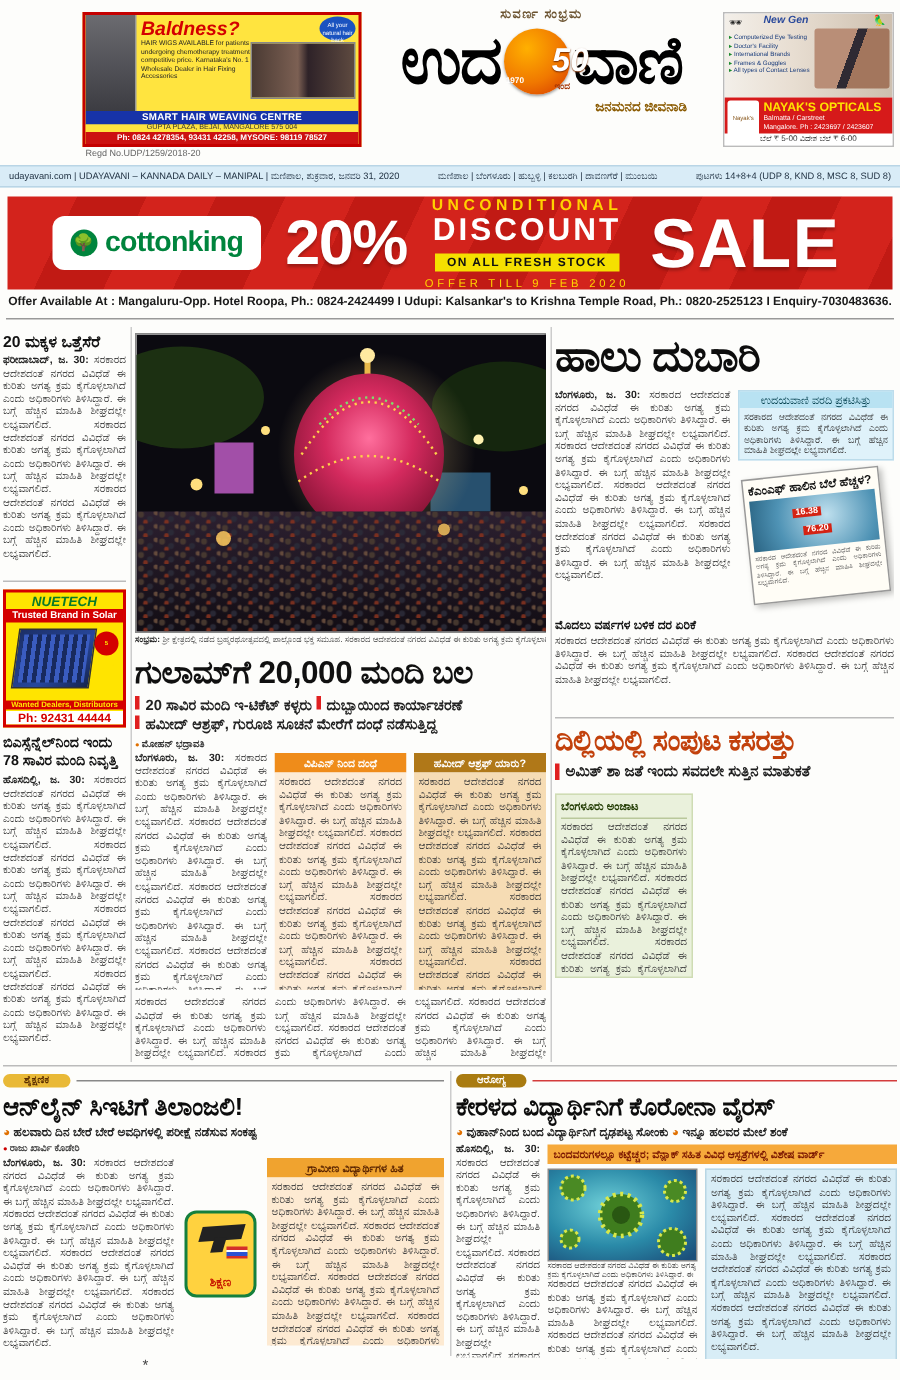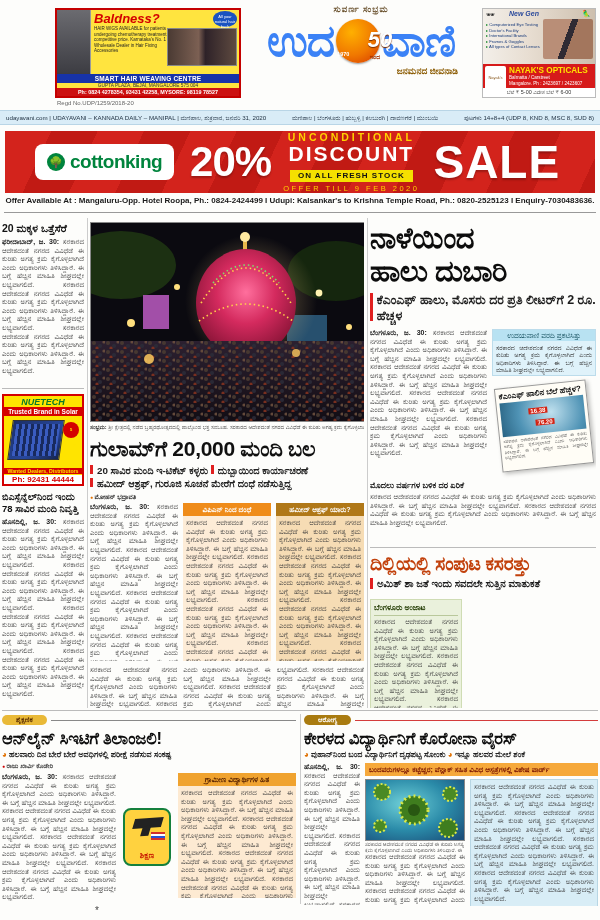--- a/index.html
+++ b/index.html
@@ -15,21 +15,21 @@
   .bald-badge { position:absolute; right:2px; top:1px; width:24px; height:16px; background:#1a53c0; border-radius:50%; color:#fff; font-size:4px; text-align:center; line-height:5px; padding-top:3px; }
   .bald-smalltext { font-size:4.5px; color:#222; line-height:5.5px; width:60%; }
   .bald-faces { position:absolute; right:2px; top:18px; width:70px; height:38px; background:linear-gradient(90deg,#4a3a33,#7c6053 45%,#2e2228 55%,#5e4a40); border:1px solid #888; }
   .bald-blue { background:#1733a8; color:#fff; font-size:6.5px; font-weight:bold; text-align:center; padding:1px 0; letter-spacing:.2px; }
   .bald-addr { background:#ffe43f; color:#333; font-size:4.8px; text-align:center; }
   .bald-red { background:#cc1111; color:#fff; font-size:5.4px; font-weight:bold; text-align:center; padding:1px 0; }
 
   .masthead { position:absolute; left:246px; top:4px; width:230px; text-align:center; }
   .mh-top { font-size:8.5px; color:#6b5330; font-weight:bold; letter-spacing:1px; }
   .mh-title { display:flex; align-items:center; justify-content:center; margin-top:2px; }
-  .mh-word { font-size:44px; font-weight:800; color:#3b82f6; line-height:48px; letter-spacing:-1px; }
+  .mh-word { font-size:44px; font-weight:800; color:#000000; line-height:48px; letter-spacing:-1px; }
   .mh-logo { position:relative; width:44px; height:44px; margin:0 2px; flex:0 0 auto; }
   .mh-circle { position:absolute; inset:0; border-radius:50%; background:radial-gradient(circle at 35% 30%, #ffb000, #f07800 55%, #d43500); box-shadow:0 1px 2px rgba(0,0,0,.4); }
   .mh-50 { position:absolute; width:100%; top:8px; text-align:center; color:#fff; font-size:22px; font-weight:800; font-style:italic; text-shadow:0 1px 1px #7a2d00; }
   .mh-1970 { position:absolute; left:1px; bottom:6px; font-size:5.5px; color:#fff; font-weight:bold; }
   .mh-inda { position:absolute; right:0; bottom:2px; font-size:6px; color:#a33200; font-weight:bold; }
   .mh-bottom { font-size:9px; color:#8a5a00; font-weight:bold; margin-top:1px; text-align:right; padding-right:18px; }
 
   .ad-opticals { position:absolute; left:482px; top:8px; width:114px; height:90px; border:1px solid #bbb; display:flex; flex-direction:column; overflow:hidden; background:#fff; }
   .opt-top { flex:1; position:relative; background:linear-gradient(90deg,#f3efe9 0%,#e8ded2 40%,#cdbfae 100%); }
   .opt-script { position:absolute; left:26px; top:1px; font-size:7px; color:#2b4a9b; font-style:italic; font-weight:bold; }
@@ -360,26 +360,21 @@
       <div class="g-box">
         <div class="g-box2-head">ಹಮೀದ್ ಆಶ್ರಫ್ ಯಾರು?</div>
         <div class="g-box2-body body">ಸರಕಾರದ ಆದೇಶದಂತೆ ನಗರದ ವಿವಿಧೆಡೆ ಈ ಕುರಿತು ಅಗತ್ಯ ಕ್ರಮ ಕೈಗೊಳ್ಳಲಾಗಿದೆ ಎಂದು ಅಧಿಕಾರಿಗಳು ತಿಳಿಸಿದ್ದಾರೆ. ಈ ಬಗ್ಗೆ ಹೆಚ್ಚಿನ ಮಾಹಿತಿ ಶೀಘ್ರದಲ್ಲೇ ಲಭ್ಯವಾಗಲಿದೆ. ಸರಕಾರದ ಆದೇಶದಂತೆ ನಗರದ ವಿವಿಧೆಡೆ ಈ ಕುರಿತು ಅಗತ್ಯ ಕ್ರಮ ಕೈಗೊಳ್ಳಲಾಗಿದೆ ಎಂದು ಅಧಿಕಾರಿಗಳು ತಿಳಿಸಿದ್ದಾರೆ. ಈ ಬಗ್ಗೆ ಹೆಚ್ಚಿನ ಮಾಹಿತಿ ಶೀಘ್ರದಲ್ಲೇ ಲಭ್ಯವಾಗಲಿದೆ. ಸರಕಾರದ ಆದೇಶದಂತೆ ನಗರದ ವಿವಿಧೆಡೆ ಈ ಕುರಿತು ಅಗತ್ಯ ಕ್ರಮ ಕೈಗೊಳ್ಳಲಾಗಿದೆ ಎಂದು ಅಧಿಕಾರಿಗಳು ತಿಳಿಸಿದ್ದಾರೆ. ಈ ಬಗ್ಗೆ ಹೆಚ್ಚಿನ ಮಾಹಿತಿ ಶೀಘ್ರದಲ್ಲೇ ಲಭ್ಯವಾಗಲಿದೆ. ಸರಕಾರದ ಆದೇಶದಂತೆ ನಗರದ ವಿವಿಧೆಡೆ ಈ ಕುರಿತು ಅಗತ್ಯ ಕ್ರಮ ಕೈಗೊಳ್ಳಲಾಗಿದೆ ಎಂದು ಅಧಿಕಾರಿಗಳು ತಿಳಿಸಿದ್ದಾರೆ. ಈ ಬಗ್ಗೆ ಹೆಚ್ಚಿನ ಮಾಹಿತಿ ಶೀಘ್ರದಲ್ಲೇ ಲಭ್ಯವಾಗಲಿದೆ. </div>
       </div>
     </div>
     <div class="g-cols body">ಸರಕಾರದ ಆದೇಶದಂತೆ ನಗರದ ವಿವಿಧೆಡೆ ಈ ಕುರಿತು ಅಗತ್ಯ ಕ್ರಮ ಕೈಗೊಳ್ಳಲಾಗಿದೆ ಎಂದು ಅಧಿಕಾರಿಗಳು ತಿಳಿಸಿದ್ದಾರೆ. ಈ ಬಗ್ಗೆ ಹೆಚ್ಚಿನ ಮಾಹಿತಿ ಶೀಘ್ರದಲ್ಲೇ ಲಭ್ಯವಾಗಲಿದೆ. ಸರಕಾರದ ಆದೇಶದಂತೆ ನಗರದ ವಿವಿಧೆಡೆ ಈ ಕುರಿತು ಅಗತ್ಯ ಕ್ರಮ ಕೈಗೊಳ್ಳಲಾಗಿದೆ ಎಂದು ಅಧಿಕಾರಿಗಳು ತಿಳಿಸಿದ್ದಾರೆ. ಈ ಬಗ್ಗೆ ಹೆಚ್ಚಿನ ಮಾಹಿತಿ ಶೀಘ್ರದಲ್ಲೇ ಲಭ್ಯವಾಗಲಿದೆ. ಸರಕಾರದ ಆದೇಶದಂತೆ ನಗರದ ವಿವಿಧೆಡೆ ಈ ಕುರಿತು ಅಗತ್ಯ ಕ್ರಮ ಕೈಗೊಳ್ಳಲಾಗಿದೆ ಎಂದು ಅಧಿಕಾರಿಗಳು ತಿಳಿಸಿದ್ದಾರೆ. ಈ ಬಗ್ಗೆ ಹೆಚ್ಚಿನ ಮಾಹಿತಿ ಶೀಘ್ರದಲ್ಲೇ ಲಭ್ಯವಾಗಲಿದೆ. ಸರಕಾರದ ಆದೇಶದಂತೆ ನಗರದ ವಿವಿಧೆಡೆ ಈ ಕುರಿತು ಅಗತ್ಯ ಕ್ರಮ ಕೈಗೊಳ್ಳಲಾಗಿದೆ ಎಂದು ಅಧಿಕಾರಿಗಳು ತಿಳಿಸಿದ್ದಾರೆ. ಈ ಬಗ್ಗೆ ಹೆಚ್ಚಿನ ಮಾಹಿತಿ ಶೀಘ್ರದಲ್ಲೇ ಲಭ್ಯವಾಗಲಿದೆ. ಸರಕಾರದ ಆದೇಶದಂತೆ ನಗರದ ವಿವಿಧೆಡೆ ಈ ಕುರಿತು ಅಗತ್ಯ ಕ್ರಮ ಕೈಗೊಳ್ಳಲಾಗಿದೆ ಎಂದು ಅಧಿಕಾರಿಗಳು ತಿಳಿಸಿದ್ದಾರೆ. ಈ ಬಗ್ಗೆ ಹೆಚ್ಚಿನ ಮಾಹಿತಿ ಶೀಘ್ರದಲ್ಲೇ ಲಭ್ಯವಾಗಲಿದೆ. ಸರಕಾರದ ಆದೇಶದಂತೆ ನಗರದ ವಿವಿಧೆಡೆ ಈ ಕುರಿತು ಅಗತ್ಯ ಕ್ರಮ ಕೈಗೊಳ್ಳಲಾಗಿದೆ ಎಂದು ಅಧಿಕಾರಿಗಳು ತಿಳಿಸಿದ್ದಾರೆ. ಈ ಬಗ್ಗೆ ಹೆಚ್ಚಿನ ಮಾಹಿತಿ ಶೀಘ್ರದಲ್ಲೇ ಲಭ್ಯವಾಗಲಿದೆ. </div>
   </div>
 
   <div class="right-col">
     <div class="m-head">
-      <div>ನಾಳೆಯಿಂದ</div>
       <div>ಹಾಲು ದುಬಾರಿ</div>
-    </div>
-    <div class="m-sub">
-      <span class="redbar" style="height:28px;"></span>
-      <span class="txt">ಕೆಎಂಎಫ್ ಹಾಲು, ಮೊಸರು ದರ ಪ್ರತಿ ಲೀಟರ್‌ಗೆ 2 ರೂ. ಹೆಚ್ಚಳ</span>
     </div>
     <div class="m-row">
       <div class="m-text body">
         <span class="dl">ಬೆಂಗಳೂರು, ಜ. 30:</span>
         <span>ಸರಕಾರದ ಆದೇಶದಂತೆ ನಗರದ ವಿವಿಧೆಡೆ ಈ ಕುರಿತು ಅಗತ್ಯ ಕ್ರಮ ಕೈಗೊಳ್ಳಲಾಗಿದೆ ಎಂದು ಅಧಿಕಾರಿಗಳು ತಿಳಿಸಿದ್ದಾರೆ. ಈ ಬಗ್ಗೆ ಹೆಚ್ಚಿನ ಮಾಹಿತಿ ಶೀಘ್ರದಲ್ಲೇ ಲಭ್ಯವಾಗಲಿದೆ. ಸರಕಾರದ ಆದೇಶದಂತೆ ನಗರದ ವಿವಿಧೆಡೆ ಈ ಕುರಿತು ಅಗತ್ಯ ಕ್ರಮ ಕೈಗೊಳ್ಳಲಾಗಿದೆ ಎಂದು ಅಧಿಕಾರಿಗಳು ತಿಳಿಸಿದ್ದಾರೆ. ಈ ಬಗ್ಗೆ ಹೆಚ್ಚಿನ ಮಾಹಿತಿ ಶೀಘ್ರದಲ್ಲೇ ಲಭ್ಯವಾಗಲಿದೆ. ಸರಕಾರದ ಆದೇಶದಂತೆ ನಗರದ ವಿವಿಧೆಡೆ ಈ ಕುರಿತು ಅಗತ್ಯ ಕ್ರಮ ಕೈಗೊಳ್ಳಲಾಗಿದೆ ಎಂದು ಅಧಿಕಾರಿಗಳು ತಿಳಿಸಿದ್ದಾರೆ. ಈ ಬಗ್ಗೆ ಹೆಚ್ಚಿನ ಮಾಹಿತಿ ಶೀಘ್ರದಲ್ಲೇ ಲಭ್ಯವಾಗಲಿದೆ. ಸರಕಾರದ ಆದೇಶದಂತೆ ನಗರದ ವಿವಿಧೆಡೆ ಈ ಕುರಿತು ಅಗತ್ಯ ಕ್ರಮ ಕೈಗೊಳ್ಳಲಾಗಿದೆ ಎಂದು ಅಧಿಕಾರಿಗಳು ತಿಳಿಸಿದ್ದಾರೆ. ಈ ಬಗ್ಗೆ ಹೆಚ್ಚಿನ ಮಾಹಿತಿ ಶೀಘ್ರದಲ್ಲೇ ಲಭ್ಯವಾಗಲಿದೆ. </span>
       </div>
       <div class="m-side">
         <div class="cyanbox">
           <div class="hd">ಉದಯವಾಣಿ ವರದಿ ಪ್ರಕಟಿಸಿತ್ತು</div>
           <div class="bd">ಸರಕಾರದ ಆದೇಶದಂತೆ ನಗರದ ವಿವಿಧೆಡೆ ಈ ಕುರಿತು ಅಗತ್ಯ ಕ್ರಮ ಕೈಗೊಳ್ಳಲಾಗಿದೆ ಎಂದು ಅಧಿಕಾರಿಗಳು ತಿಳಿಸಿದ್ದಾರೆ. ಈ ಬಗ್ಗೆ ಹೆಚ್ಚಿನ ಮಾಹಿತಿ ಶೀಘ್ರದಲ್ಲೇ ಲಭ್ಯವಾಗಲಿದೆ. </div>

